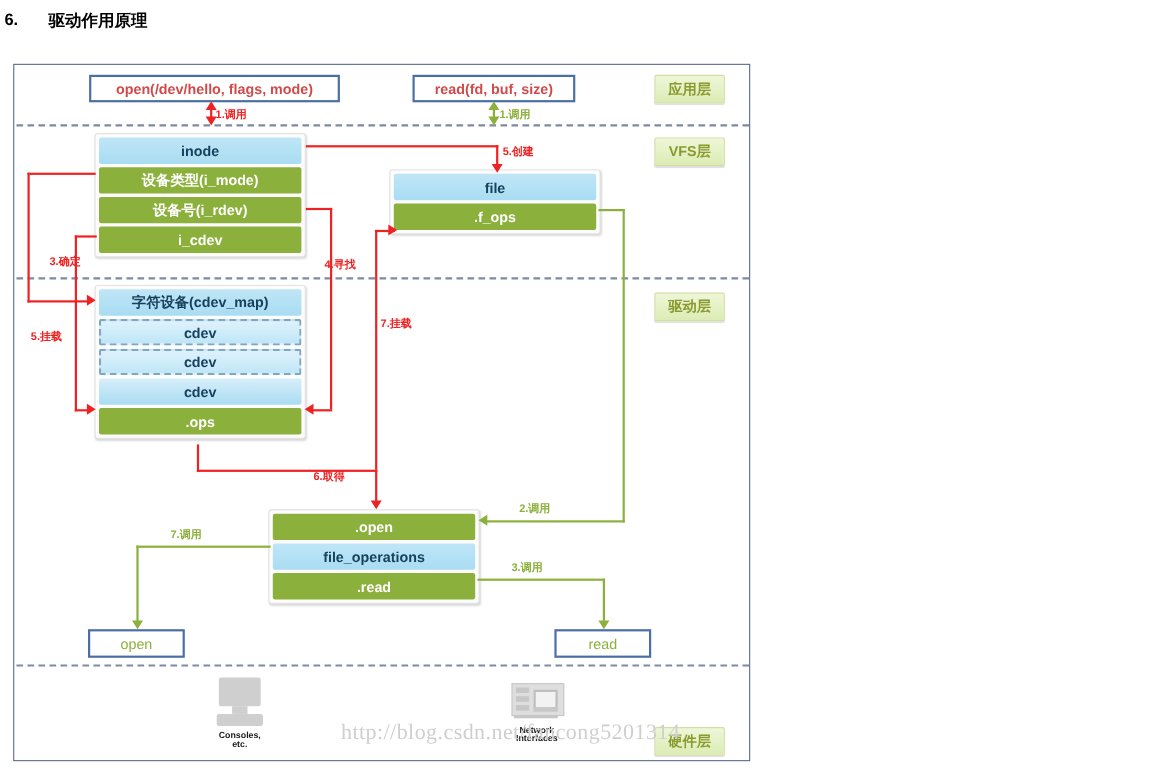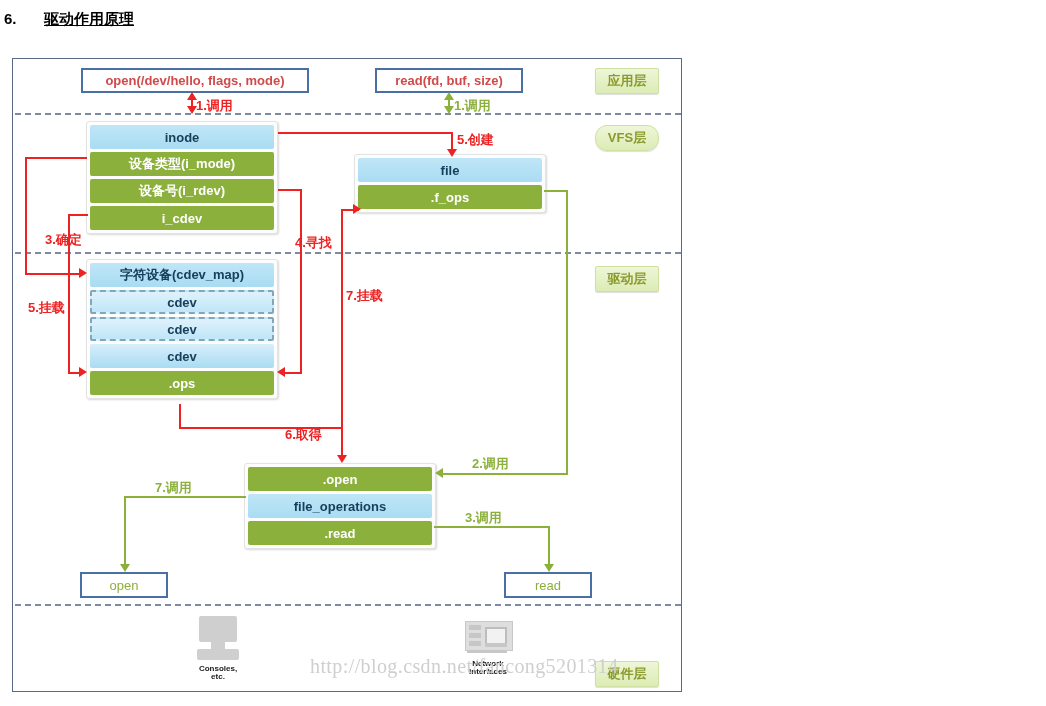--- a/index.html
+++ b/index.html
@@ -1,21 +1,21 @@
 <!DOCTYPE html>
 <html><head>
 <meta charset="utf-8">
 <style>
   html,body{margin:0;padding:0;background:#ffffff;}
   body{width:1046px;height:706px;font-family:"Liberation Sans","DejaVu Sans",sans-serif;overflow:hidden;}
 
   #page-title{position:absolute;left:0;top:8px;width:400px;height:28px;
     font-size:15px;font-weight:bold;color:#000;letter-spacing:0px;}
   #page-title .num{position:absolute;left:4px;top:2px;}
-  #page-title .txt{position:absolute;left:44px;top:2px;text-decoration:underline;}
+  #page-title .txt{position:absolute;left:44px;top:2px;}
 
   #figure{position:absolute;left:12px;top:58px;width:670px;height:634px;
     background:#fff;border:1px solid #5a6a86;box-sizing:border-box;}
 
   
   .divider{position:absolute;left:2px;width:666px;height:0;
     border-top:2px dashed #7e8aa2;}
 
   
   .layer-badge{position:absolute;width:62px;height:24px;
@@ -61,21 +61,21 @@
 
   .arw{position:absolute;width:0;height:0;}
   .arw.rt{border-top:5px solid transparent;border-bottom:5px solid transparent;border-left:8px solid #ee2222;}
   .arw.lf{border-top:5px solid transparent;border-bottom:5px solid transparent;border-right:8px solid #ee2222;}
   .arw.dn{border-left:5px solid transparent;border-right:5px solid transparent;border-top:8px solid #ee2222;}
   .arw.up{border-left:5px solid transparent;border-right:5px solid transparent;border-bottom:8px solid #ee2222;}
   .arw.lf.g{border-right-color:#8cb03c;}
   .arw.dn.g{border-top-color:#8cb03c;}
   .arw.up.g{border-bottom-color:#8cb03c;}
 
-  .elab{position:absolute;font-size:13px;font-weight:bold;white-space:nowrap;}
+  .elab{position:absolute;font-size:10px;font-weight:bold;white-space:nowrap;}
   .elab.red{color:#ee2222;}
   .elab.grn{color:#8cb03c;}
 
   
   .hw{position:absolute;width:90px;text-align:center;}
   .hw .cap{font-size:8px;font-weight:bold;color:#1a1a1a;line-height:1.05;margin-top:3px;}
   .monitor{position:relative;width:46px;height:46px;margin:0 auto;}
   .monitor .scr{position:absolute;left:4px;top:0;width:38px;height:26px;background:#cfcfcf;border-radius:2px;}
   .monitor .nk{position:absolute;left:16px;top:26px;width:14px;height:7px;background:#cfcfcf;}
   .monitor .bs{position:absolute;left:2px;top:33px;width:42px;height:11px;background:#cfcfcf;border-radius:2px;}
@@ -104,21 +104,21 @@
   <span class="txt">驱动作用原理</span>
 </div>
 
 <div id="figure">
 
   <div class="divider" style="top:54px;"></div>
   <div class="divider" style="top:193px;"></div>
   <div class="divider" style="top:545px;"></div>
 
   <div class="layer-badge" style="left:582px;top:9px;">应用层</div>
-  <div class="layer-badge" style="left:582px;top:66px;border-radius:12px;">VFS层</div>
+  <div class="layer-badge" style="left:582px;top:66px;">VFS层</div>
   <div class="layer-badge" style="left:582px;top:207px;">驱动层</div>
   <div class="layer-badge" style="left:582px;top:558px;margin-top:44px;">硬件层</div>
 
   <div class="api-box" style="left:68px;top:9px;width:228px;">open(/dev/hello, flags, mode)</div>
   <div class="api-box" style="left:362px;top:9px;width:148px;">read(fd, buf, size)</div>
 
   <div class="ln v red" style="left:178px;top:36px;height:17px;"></div>
   <div class="arw up" style="left:174px;top:33px;"></div>
   <div class="arw dn" style="left:174px;top:47px;"></div>
   <div class="elab red" style="left:183px;top:38px;">1.调用</div>

